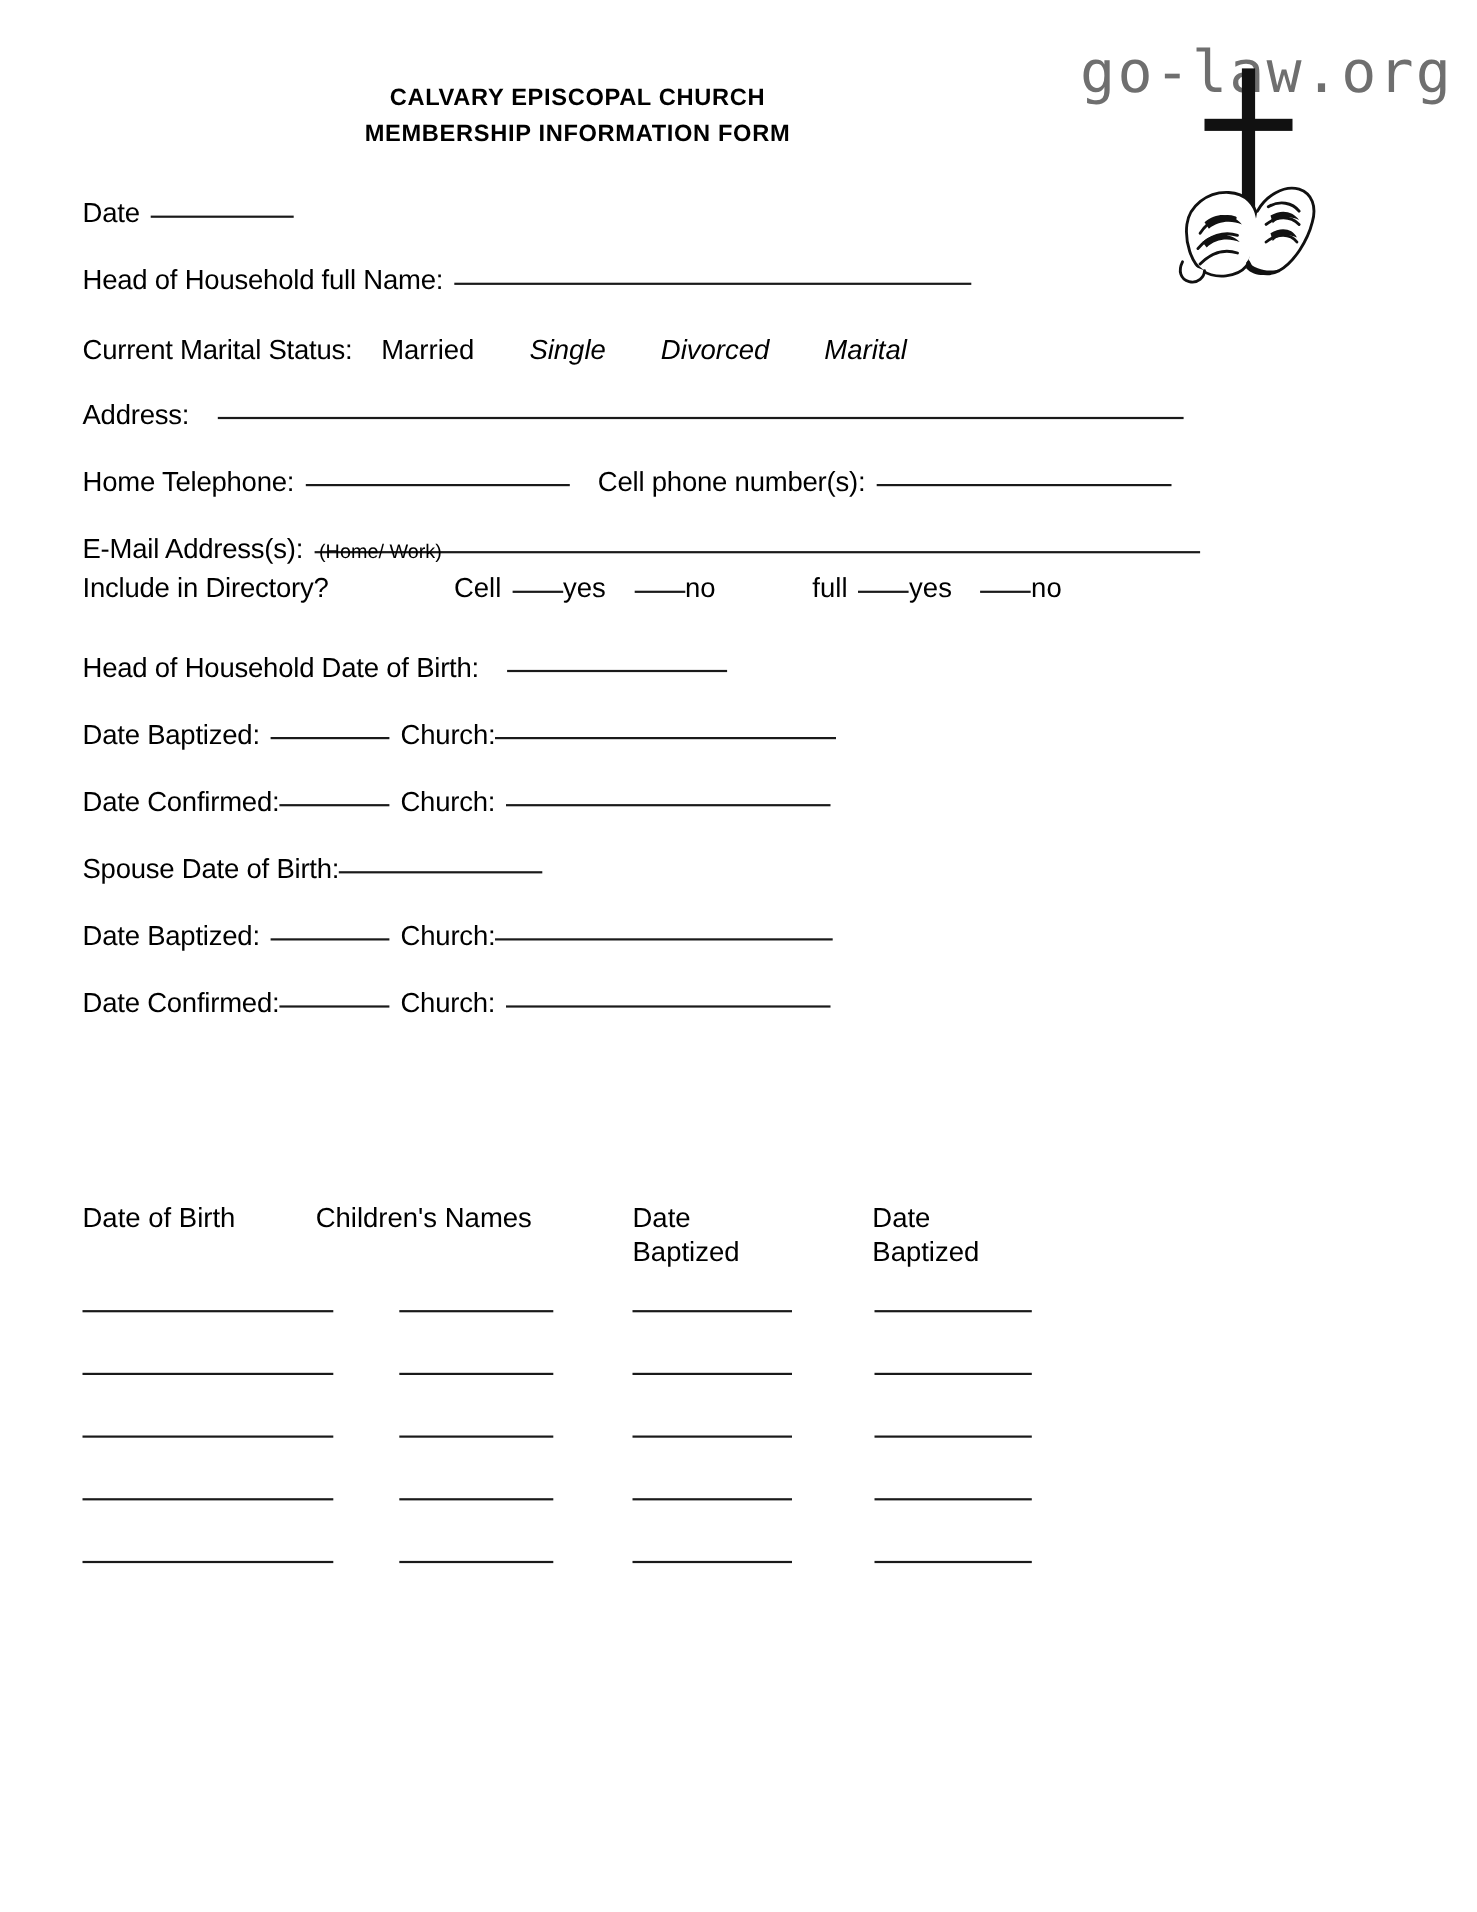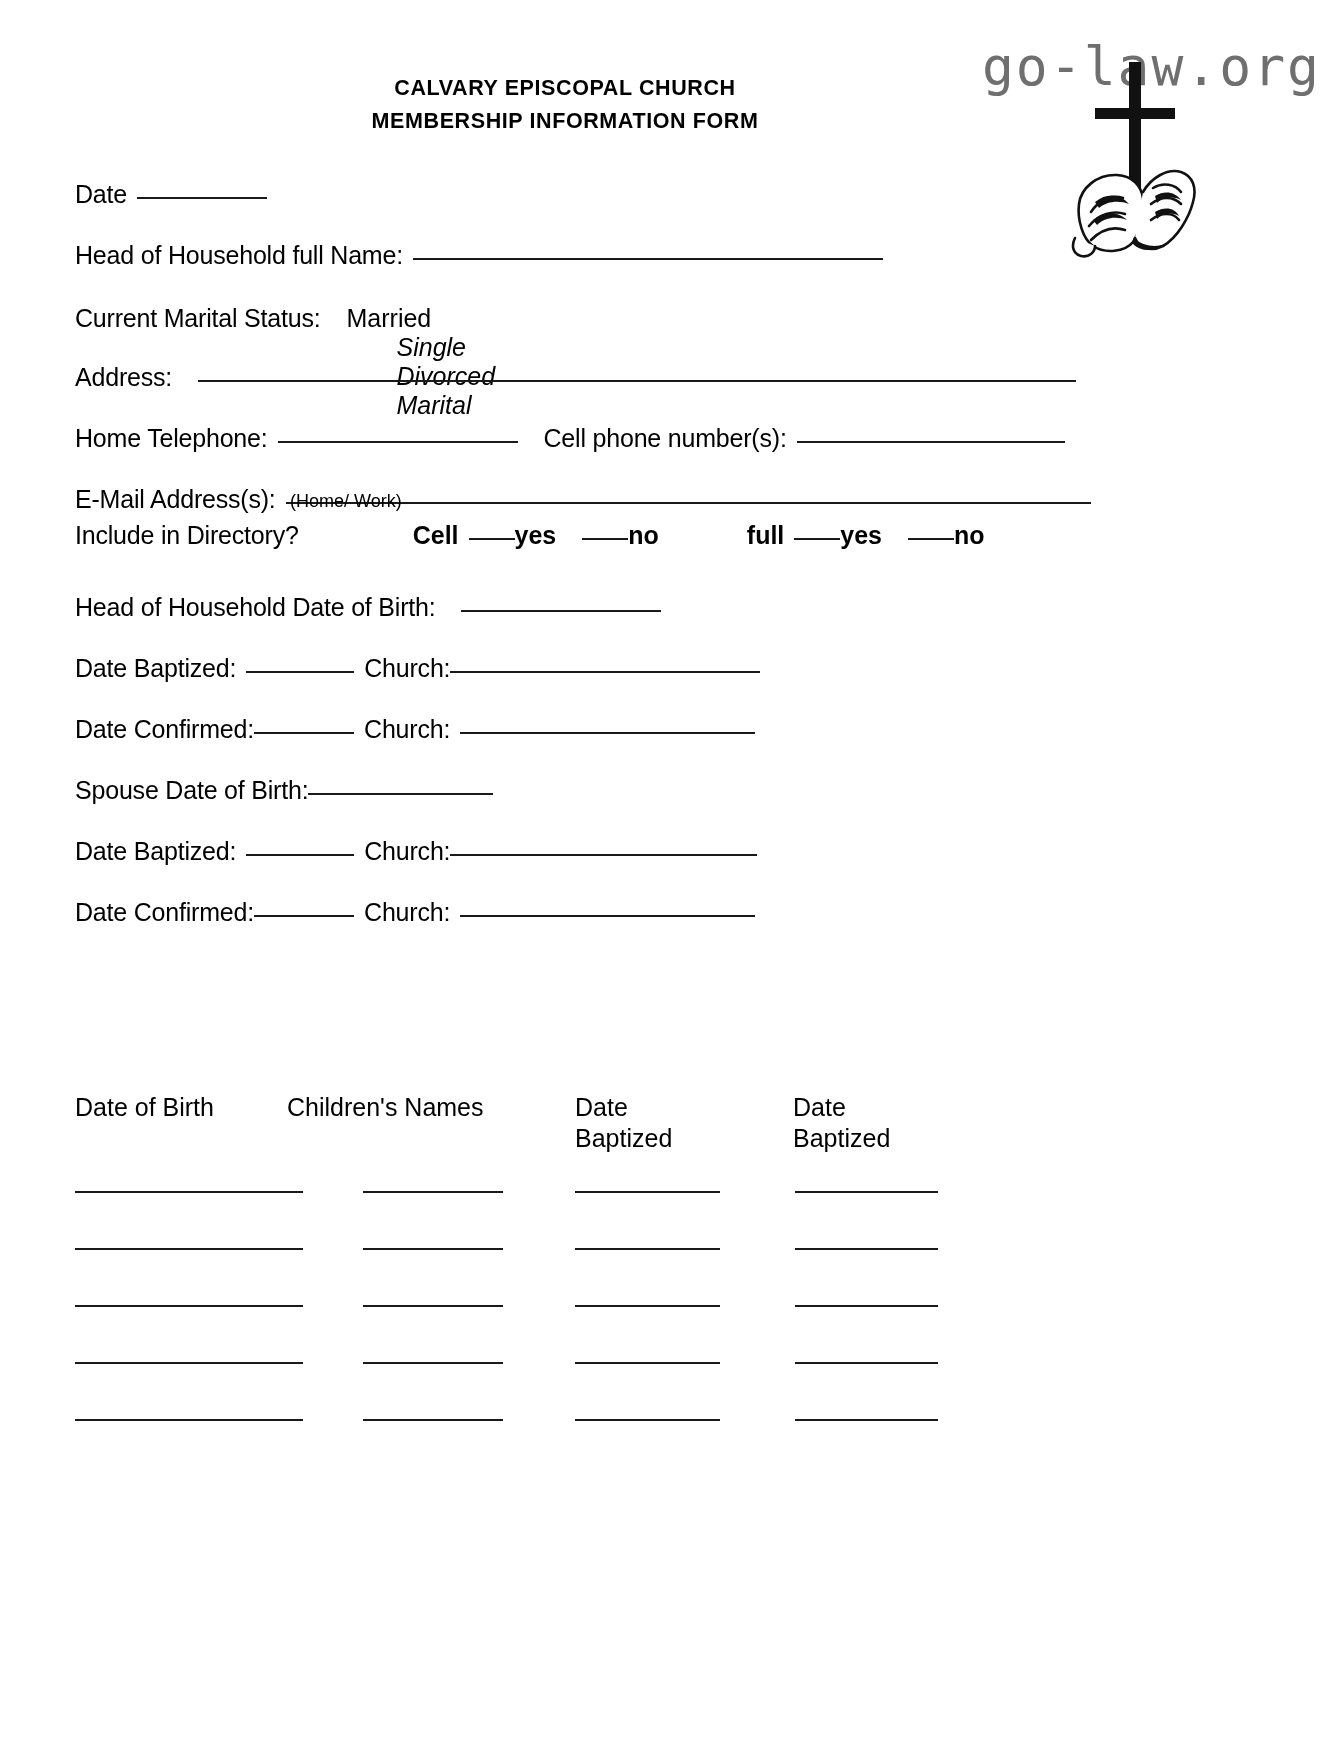--- a/index.html
+++ b/index.html
@@ -43,21 +43,20 @@
   }
   .logo svg { display: block; }
 
   
   .title-block {
     position: absolute;
     top: 72px;
     left: 0;
     width: 1050px;
     text-align: center;
-    padding-left: 40px;
   }
   .title-line {
     font-family: "Liberation Sans", sans-serif;
     font-weight: bold;
     font-size: 21.5px;
     letter-spacing: 0.6px;
     line-height: 33px;
     white-space: nowrap;
   }
 
@@ -85,37 +84,37 @@
     border-bottom: 2px solid #1a1a1a;
     height: 1px;
     position: relative;
     top: -4px;
   }
   .gap-sm { display: inline-block; width: 10px; }
   .gap-md { display: inline-block; width: 26px; }
   .gap-xl { display: inline-block; width: 88px; }
 
   
-  .ms-opts { display: flex; flex-direction: column; }
+  .ms-opts { display: flex; }
   .ms-opts .opt { font-size: 25px; font-weight: 300; }
   .ms-opts .opt + .opt { margin-left: 50px; font-style: italic; }
 
   
   .subnote {
     position: relative;
     top: -30px;
     left: 215px;
     font-size: 18px;
     font-weight: 300;
     height: 0;
   }
 
   
   .dir-row { display: flex; align-items: baseline; }
-  .dir-opt { font-size: 25px; font-weight: 700; }
+  .dir-opt { font-size: 25px; font-weight: 400; }
   .blank-short {
     display: inline-block;
     border-bottom: 2px solid #1a1a1a;
     width: 46px;
     height: 1px;
     position: relative;
     top: -4px;
   }
 
   

